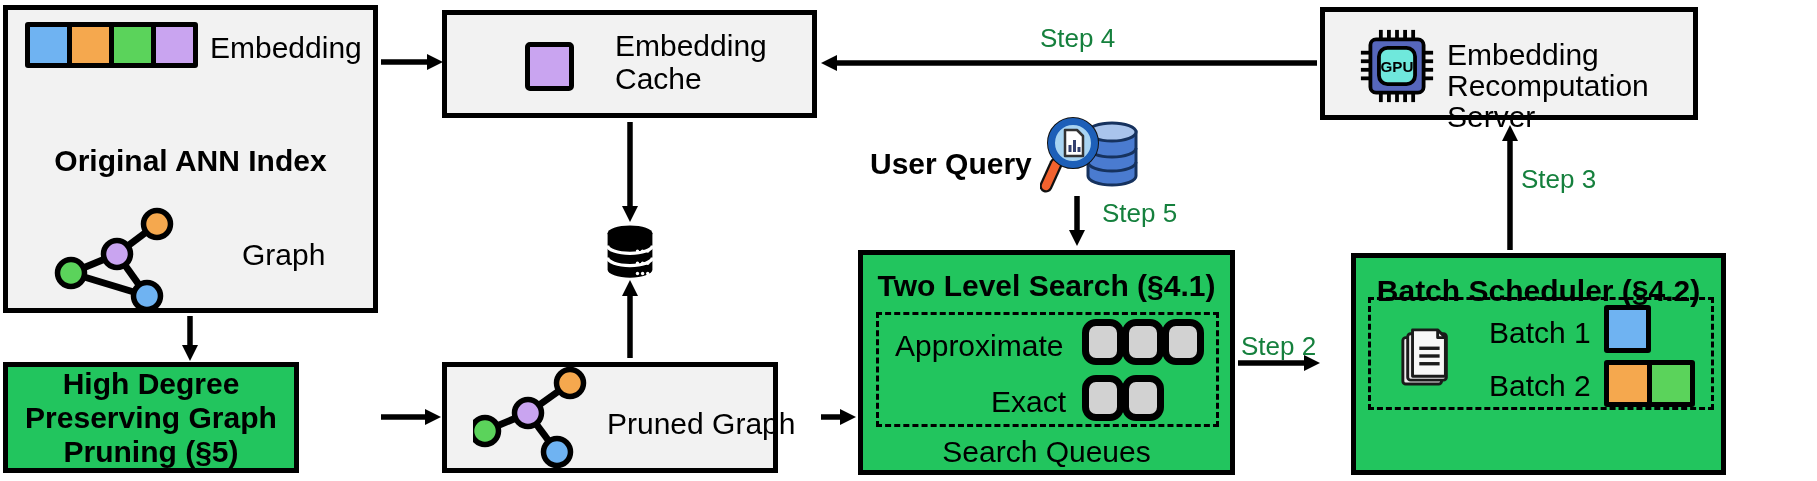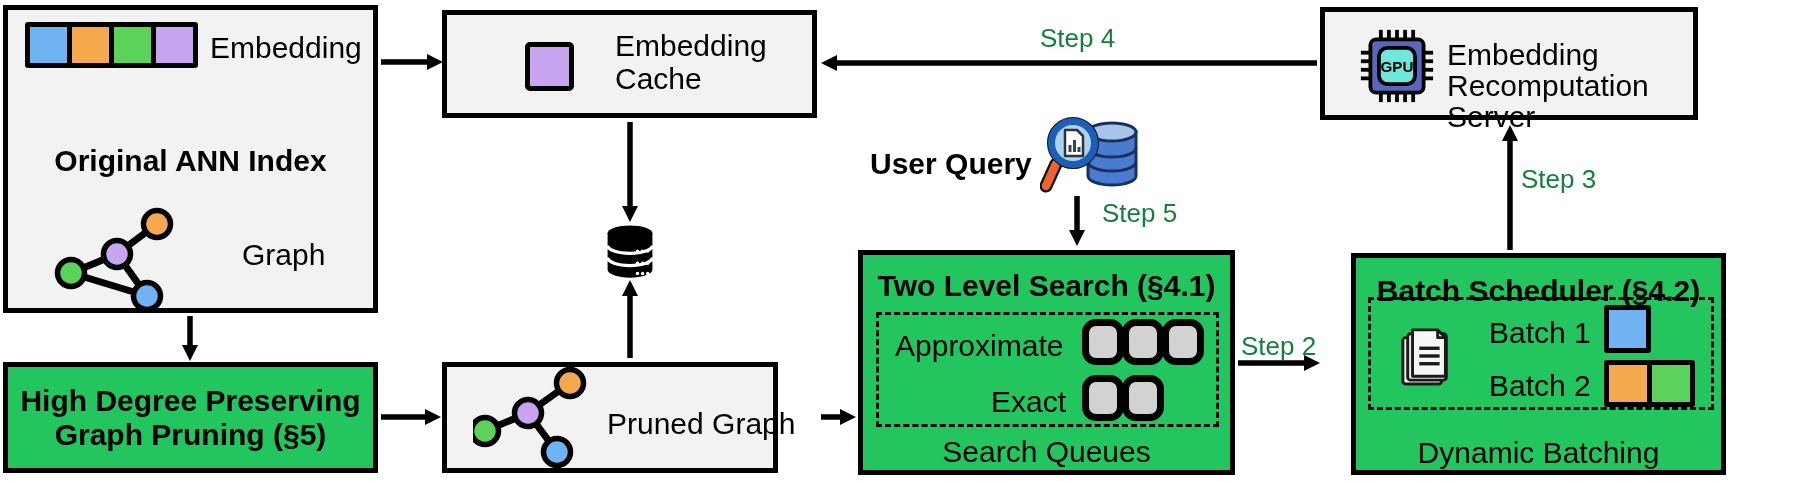--- a/index.html
+++ b/index.html
@@ -152,21 +152,21 @@
       <rect x="33" y="26" width="3" height="12"></rect>
       <rect x="37.5" y="33" width="3" height="5"></rect>
     </g>
   </svg>
 
   <div class="step" style="left:1040px; top:23px;">Step 4</div>
   <div class="step" style="left:1102px; top:198px;">Step 5</div>
   <div class="step" style="left:1241px; top:331px;">Step 2</div>
   <div class="step" style="left:1521px; top:164px;">Step 3</div>
 
-  <div class="box dark" style="left:3px; top:362px; width:375px; height:111px; display:flex; align-items:center; justify-content:center;">
+  <div class="box dark" style="left:3px; top:362px; width:296px; height:111px; display:flex; align-items:center; justify-content:center;">
     <div class="lbl b wrap" style="position:static; text-align:center; width:360px; line-height:34px;">High Degree Preserving Graph Pruning (§5)</div>
   </div>
 
   <div class="box" style="left:442px; top:362px; width:336px; height:111px;">
     <svg style="position:absolute; left:26px; top:-8px;" width="150" height="112" viewBox="0 0 150 112">
       <g stroke="#000" stroke-width="7">
         <line x1="55" y1="54" x2="97" y2="24"></line>
         <line x1="55" y1="54" x2="12" y2="72"></line>
         <line x1="55" y1="54" x2="84" y2="93"></line>
       </g>
@@ -213,16 +213,15 @@
         </g>
       </svg>
       <div class="lbl" style="left:118px; top:16px;">Batch 1</div>
       <div class="sq" style="left: 233px; top: 5px; width: 47px; height: 48px; border-radius: 3px; background: rgb(111, 179, 242);"></div>
       <div class="lbl" style="left:118px; top:69px;">Batch 2</div>
       <div class="cellstrip" style="left:233px; top:60px; border-radius:3px;">
         <div class="cell" style="height: 37px; width: 38px; background: rgb(245, 168, 78);"></div>
         <div class="cell" style="height: 37px; width: 38px; background: rgb(91, 211, 91);"></div>
       </div>
     </div>
-    <div class="lbl center-title" style="top:178px;">Dynamic Batching</div>
   </div>
 
 </div>
 
 </body></html>

